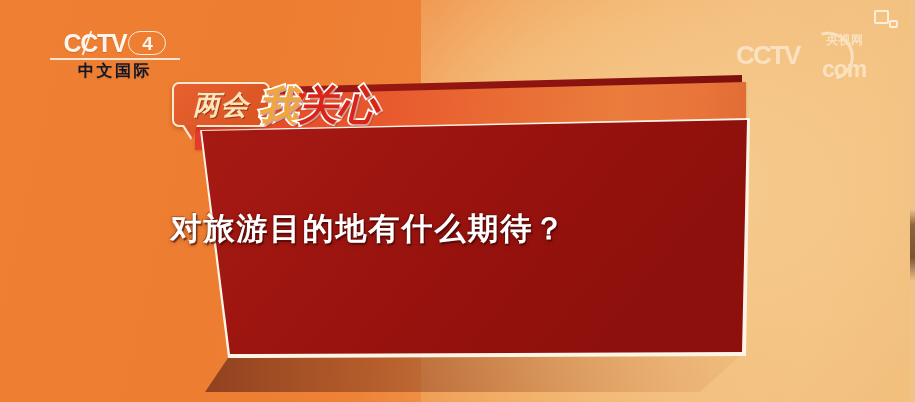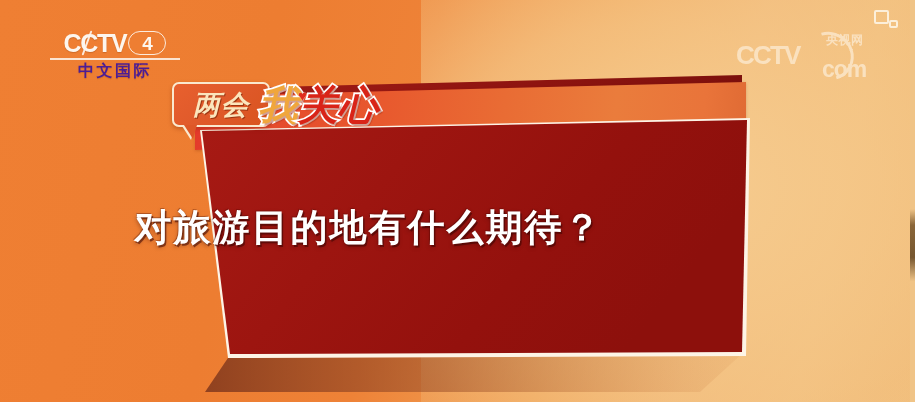--- a/index.html
+++ b/index.html
@@ -132,21 +132,21 @@
   .cl-rule {
     margin: 2px auto 1px auto;
     width: 100%; height: 1.6px;
     background: rgba(253,246,238,0.85);
   }
   .cl-sub {
     font-family: "DejaVu Sans", "Liberation Sans", sans-serif;
     font-size: 16px;
     font-weight: bold;
     letter-spacing: 2.5px;
-    color: #4c1d95;
+    color: #0f172a;
     line-height: 19px;
     text-shadow: 0 1px 1px rgba(150,70,20,0.3);
   }
 
   
   .watermark {
     position: absolute;
     left: 736px; top: 38px;
     width: 160px; height: 34px;
     opacity: 0.55;
@@ -302,21 +302,21 @@
     text-shadow: 0 0 1px #fff;
   }
 
   
   .question {
     position: absolute;
     left: 0; top: 206px;
     width: 737px;
     text-align: center;
     font-family: "DejaVu Sans", "Liberation Sans", sans-serif;
-    font-size: 37px;
+    font-size: 31px;
     font-weight: bold;
     letter-spacing: 2px;
     color: #ffffff;
     line-height: 44px;
     text-shadow:
       1.6px 1.6px 0 rgba(60,6,4,0.55),
       -0.8px -0.8px 0 rgba(60,6,4,0.30),
       0 2px 4px rgba(50,5,3,0.35);
     user-select: none;
   }

